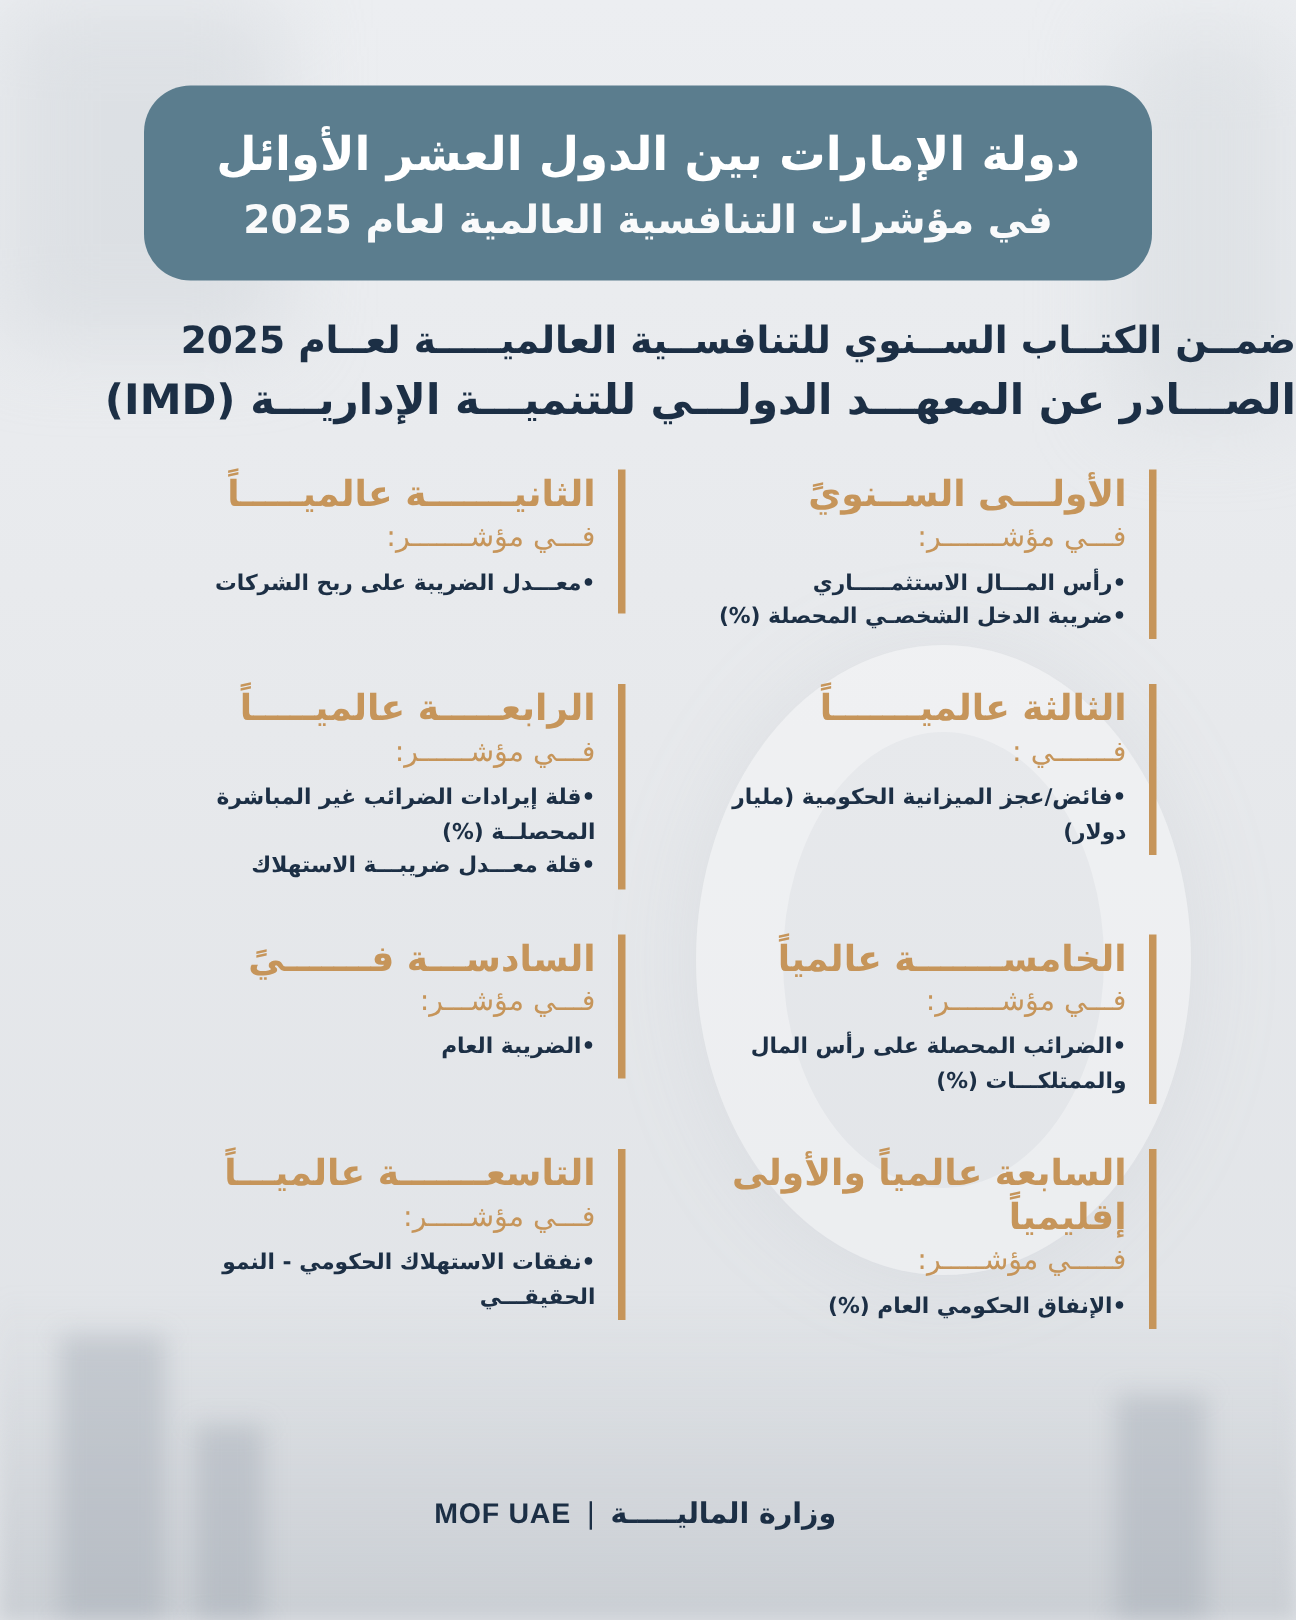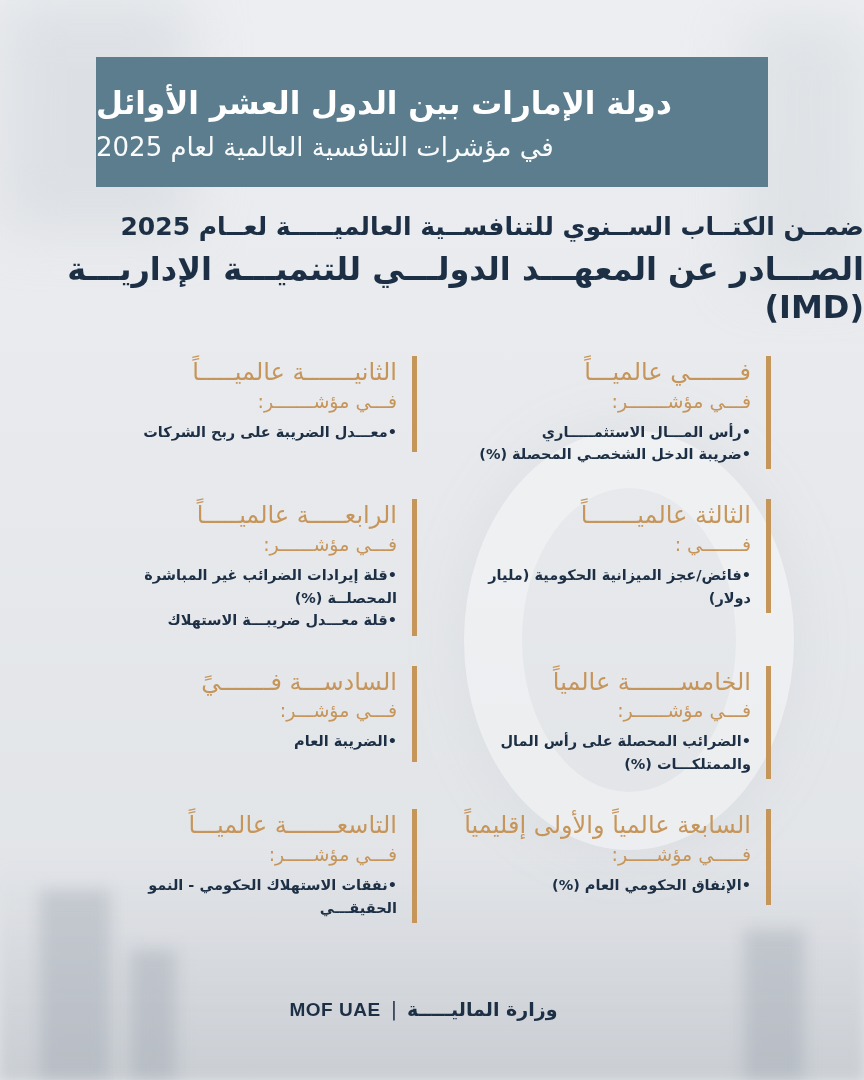--- a/index.html
+++ b/index.html
@@ -40,30 +40,31 @@
   .cb2 { left:130px; width:46px;  height:130px; }
   .cb3 { right:60px; width:60px;  height:150px; }
 
   
   .header {
     position:relative;
     width:672px;
     margin:57px auto 0;
     background:#5b7d8e;
     color:#ffffff;
-    text-align:left;
+    text-align:center;
     padding:27px 0 25px;
+    border-radius:31px;
   }
   .header h1 { font-size:31px; font-weight:bold; line-height:1.25; }
-  .header .sub { font-size:26px; font-weight:normal; margin-top:9px; opacity:.97; }
+  .header .sub { font-size:26px; font-weight:bold; margin-top:9px; opacity:.97; }
 
   
   .intro { position:relative; text-align:right; margin-top:25px; font-weight:bold; color:#1c2f45; }
   .intro .l1 { font-size:25px; letter-spacing:.5px; }
-  .intro .l2 { font-size:32px; margin-top:9px; }
+  .intro .l2 { font-size:28px; margin-top:9px; }
 
   
   .grid {
     position:relative;
     width:678px;
     margin:30px auto 0;
     display:grid;
     grid-template-columns:1fr 1fr;
     column-gap:30px;
     row-gap:30px;
@@ -71,21 +72,21 @@
   }
   .card {
     border-left:none;
     border-right:5px solid #c6955a;
     padding:2px 15px 4px 0;
     min-height:96px;
   }
   .card-title {
     color:#c6955a;
     font-size:24px;
-    font-weight:normal;
+    font-weight:bold;
     line-height:1.2;
     text-align:right;
   }
   .card-subtitle {
     color:#c6955a;
     font-size:19px;
     font-weight:normal;
     margin-top:3px;
   }
   .bullets {
@@ -132,21 +133,21 @@
   </header>
 
   <div class="intro">
     <div class="l1">ضمــن الكتــاب الســنوي للتنافســية العالميـــــة لعــام 2025</div>
     <div class="l2">الصـــادر عن المعهـــد الدولـــي للتنميـــة الإداريـــة (IMD)</div>
   </div>
 
   <div class="grid">
 
     <section class="card">
-      <h2 class="card-title">فـــــــي عالميـــاً</h2>
+      <h2 class="card-title">الأولـــى الســنويً</h2>
       <div class="card-subtitle">فـــي مؤشـــــــر:</div>
       <ul class="bullets">
         <li class="bullet">رأس المـــال الاستثمـــــاري</li>
         <li class="bullet">ضريبة الدخل الشخصـي المحصلة (%)</li>
       </ul>
     </section>
 
     <section class="card">
       <h2 class="card-title">الثانيـــــــة عالميـــــاً</h2>
       <div class="card-subtitle">فـــي مؤشـــــــر:</div>

